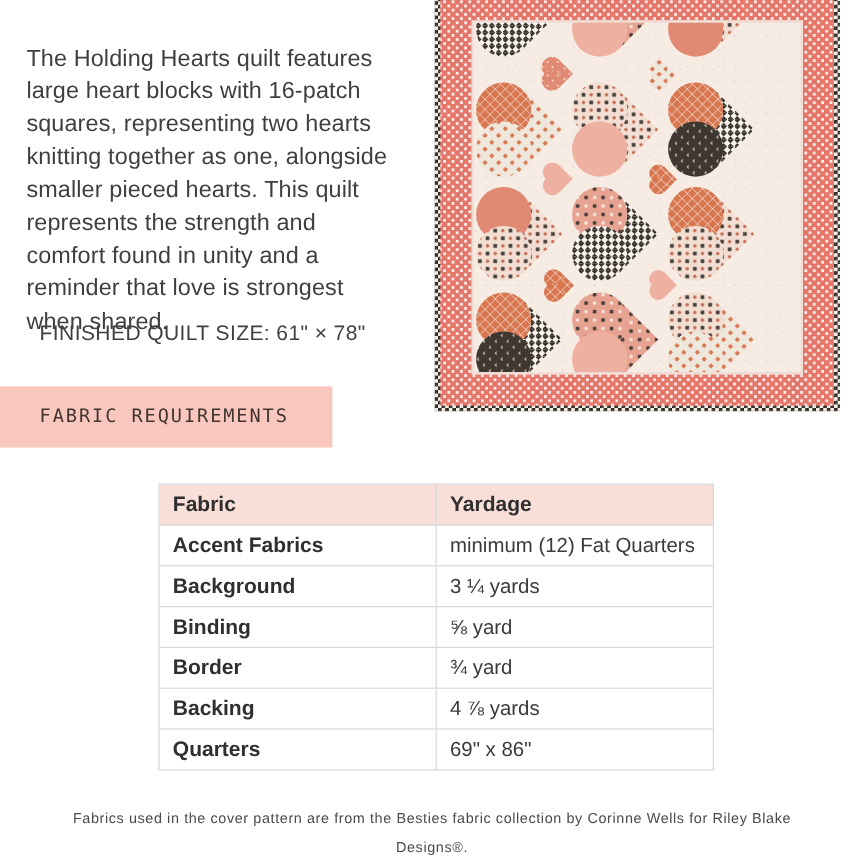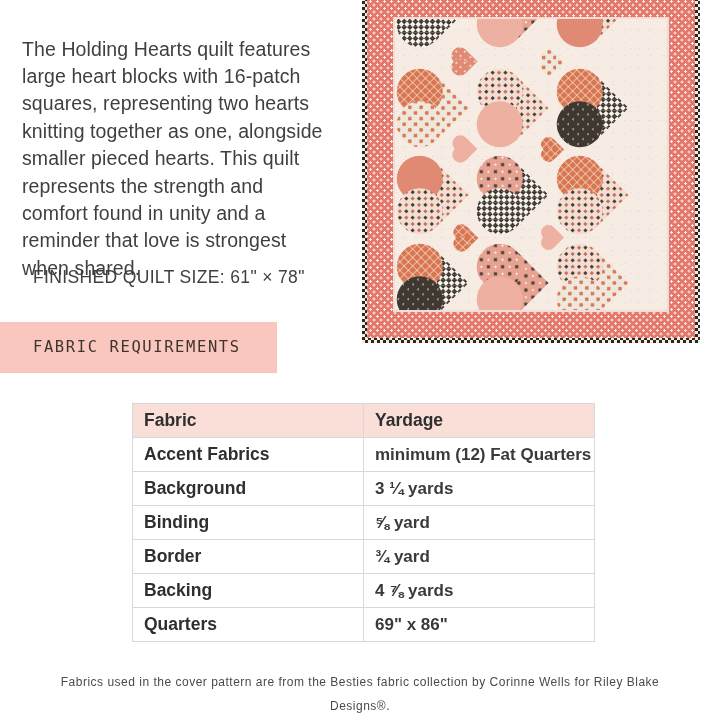--- a/index.html
+++ b/index.html
@@ -194,21 +194,21 @@
     background: #fadfd8;
     font-weight: bold;
     font-size: 17.5px;
   }
   .req-table td.k {
     font-weight: bold;
     font-size: 17.5px;
     border-radius: 14px;
   }
   .req-table td.v {
-    font-weight: bold;
+    font-weight: normal;
     color: #3a3a3a;
   }
   .col-fabric { width: 231px; }
   .col-yard   { width: 231px; }
 
   
   .footer-credit {
     position: absolute;
     left: 60px;
     top: 670px;

